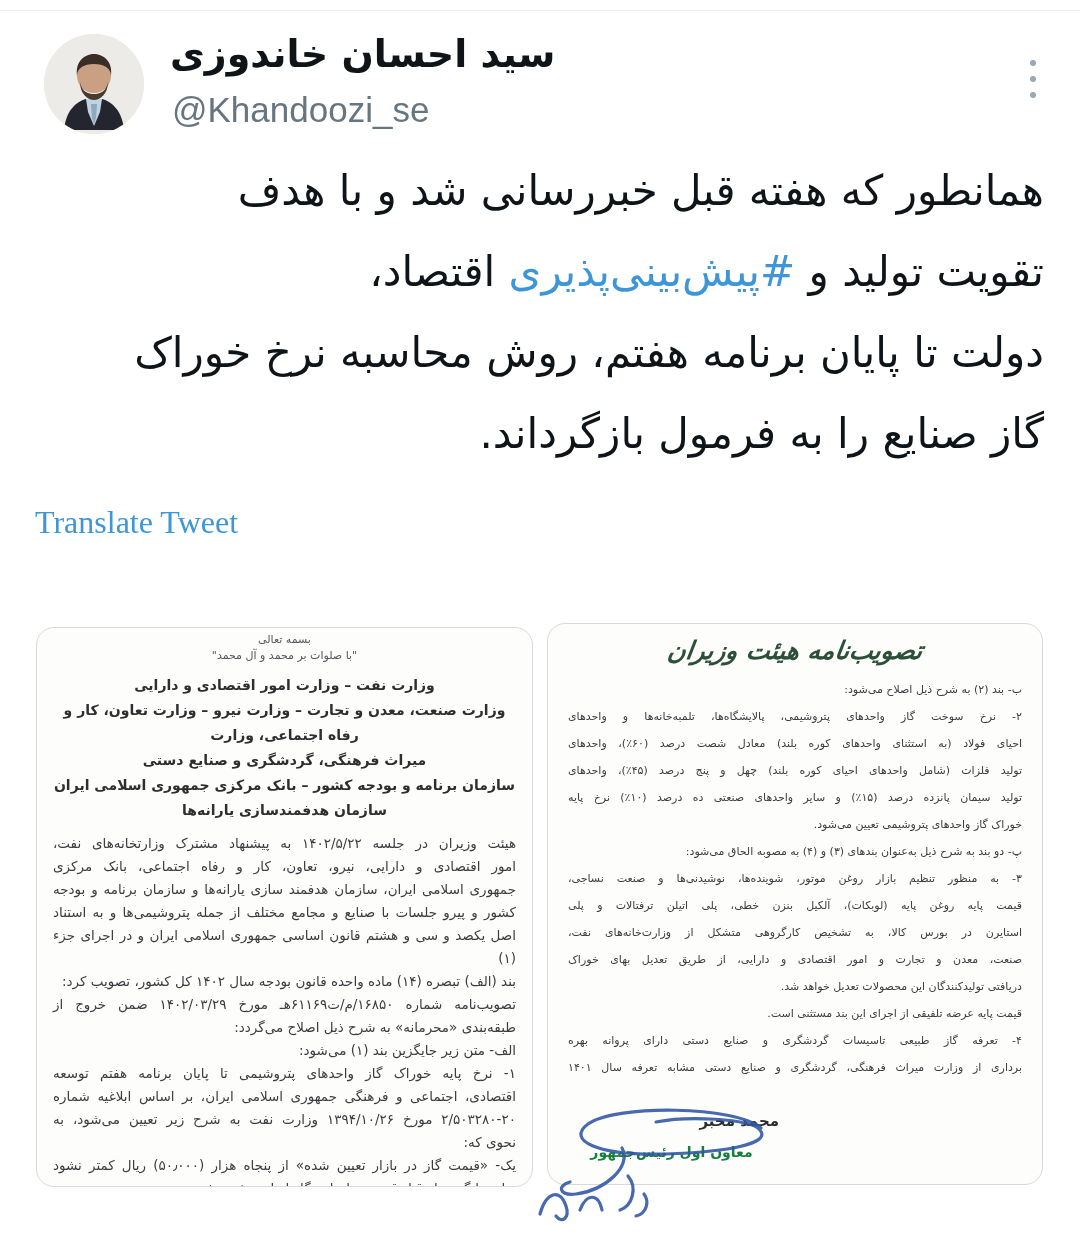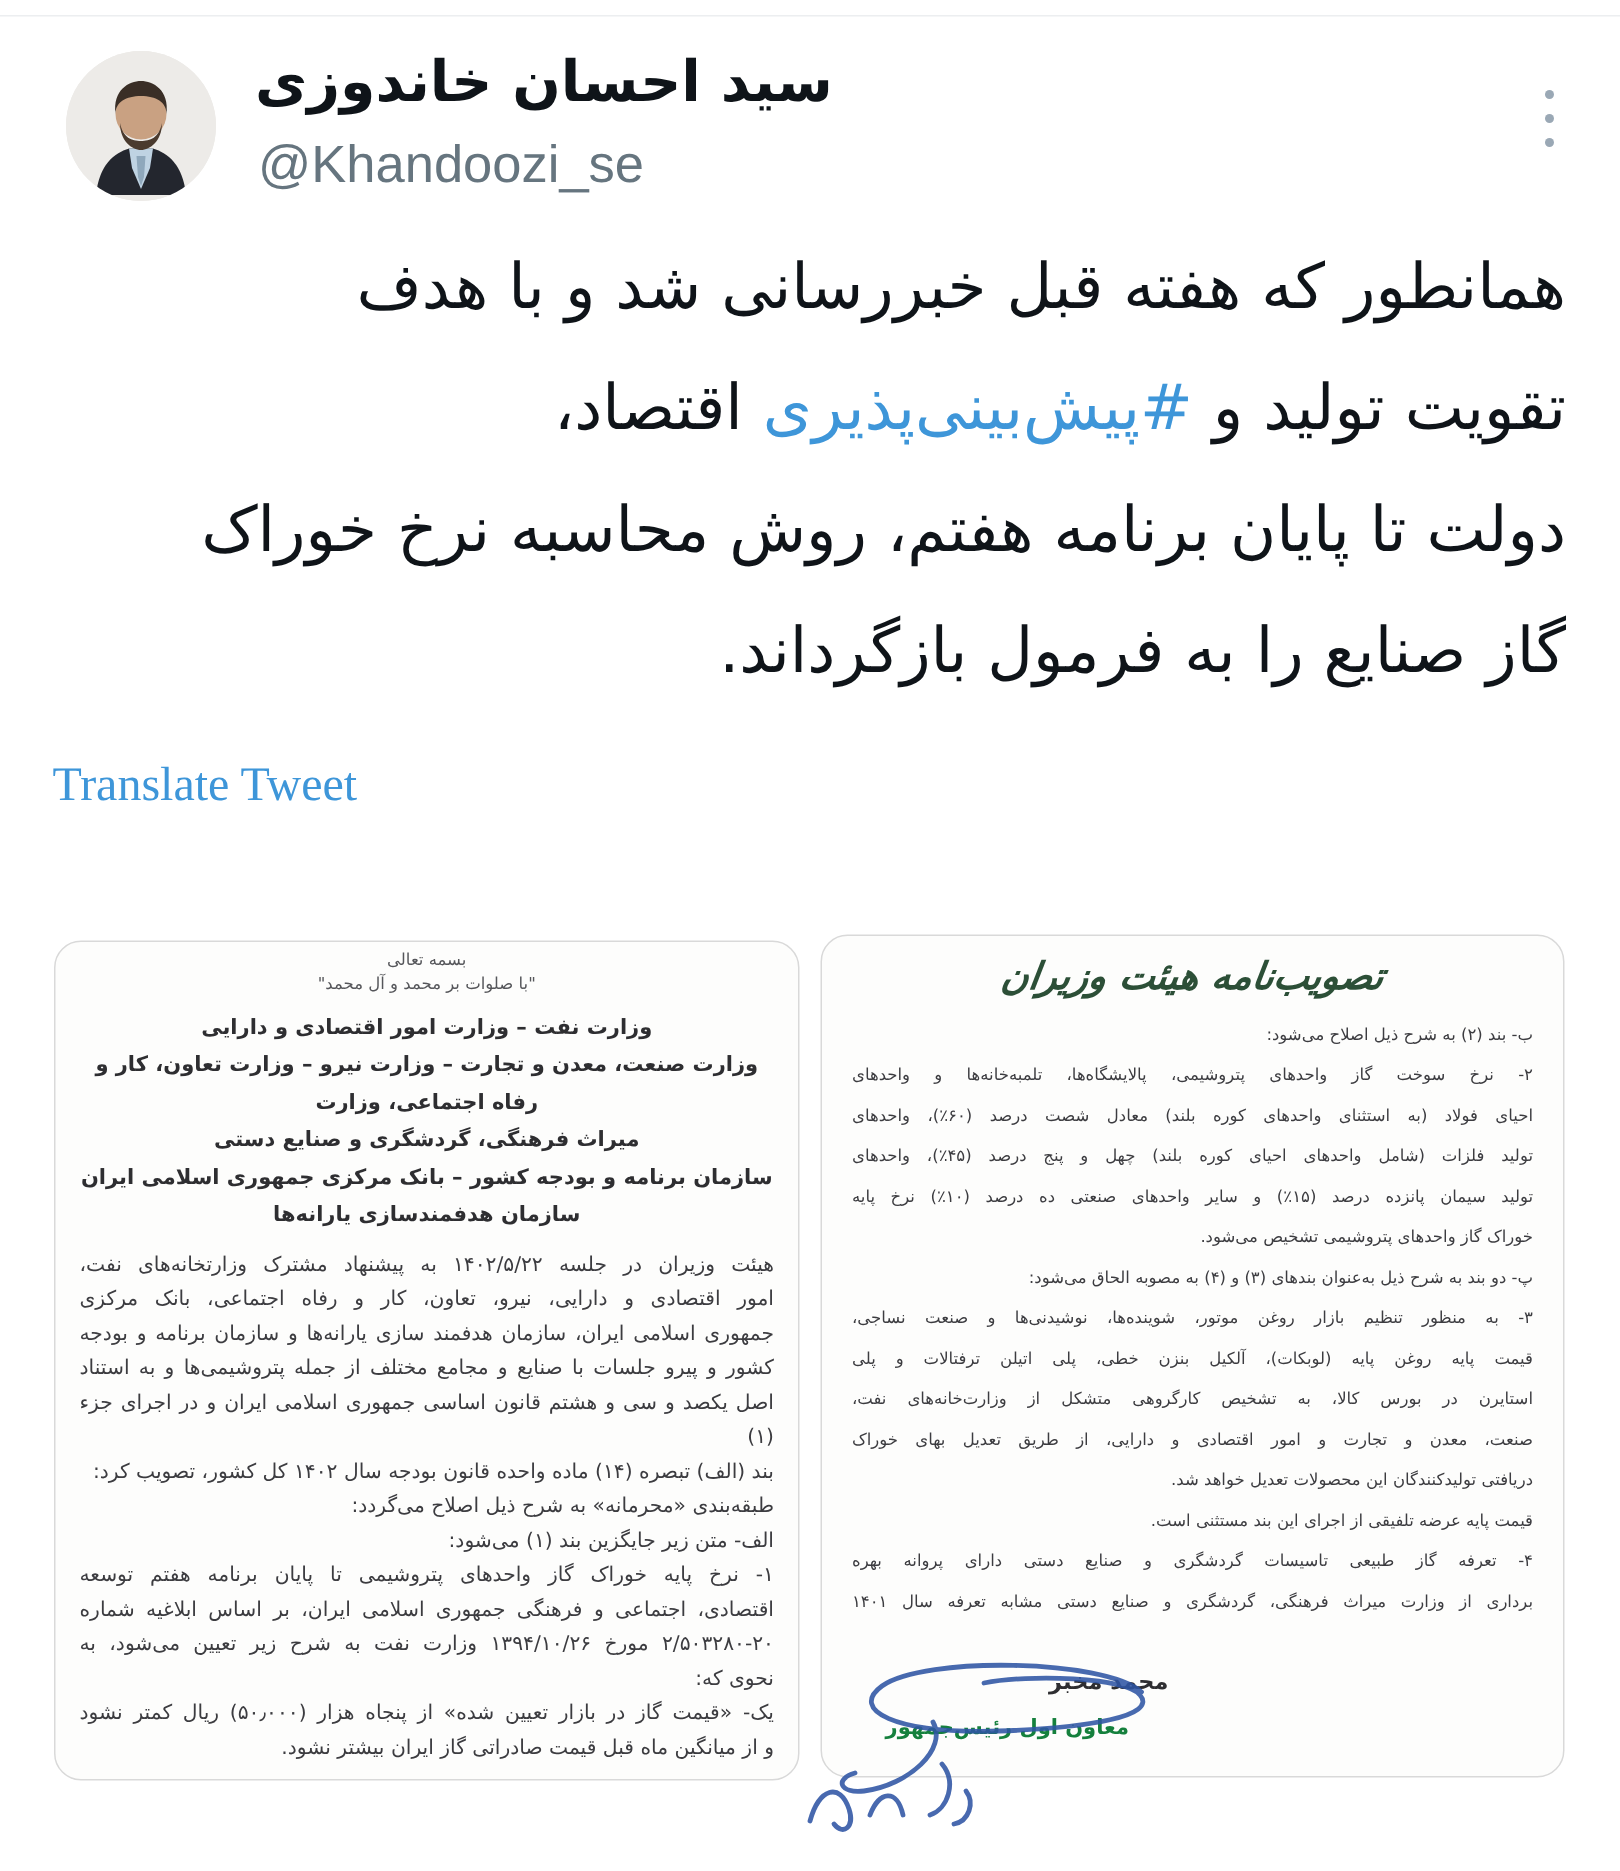--- a/index.html
+++ b/index.html
@@ -102,39 +102,40 @@
         <div class="dl cb">وزارت صنعت، معدن و تجارت – وزارت نیرو – وزارت تعاون، کار و رفاه اجتماعی، وزارت</div>
         <div class="dl cb">میراث فرهنگی، گردشگری و صنایع دستی</div>
         <div class="dl cb">سازمان برنامه و بودجه کشور – بانک مرکزی جمهوری اسلامی ایران</div>
         <div class="dl cb">سازمان هدفمندسازی یارانه‌ها</div>
         <div class="dl j mt">هیئت وزیران در جلسه ۱۴۰۲/۵/۲۲ به پیشنهاد مشترک وزارتخانه‌های نفت،</div>
         <div class="dl j">امور اقتصادی و دارایی، نیرو، تعاون، کار و رفاه اجتماعی، بانک مرکزی</div>
         <div class="dl j">جمهوری اسلامی ایران، سازمان هدفمند سازی یارانه‌ها و سازمان برنامه و بودجه</div>
         <div class="dl j">کشور و پیرو جلسات با صنایع و مجامع مختلف از جمله پتروشیمی‌ها و به استناد</div>
         <div class="dl j">اصل یکصد و سی و هشتم قانون اساسی جمهوری اسلامی ایران و در اجرای جزء (۱)</div>
         <div class="dl e">بند (الف) تبصره (۱۴) ماده واحده قانون بودجه سال ۱۴۰۲ کل کشور، تصویب کرد:</div>
+        <div class="dl j">تصویب‌نامه شماره ۱۶۸۵۰/م/ت۶۱۱۶۹هـ مورخ ۱۴۰۲/۰۳/۲۹ ضمن خروج از</div>
         <div class="dl e">طبقه‌بندی «محرمانه» به شرح ذیل اصلاح می‌گردد:</div>
         <div class="dl e">الف- متن زیر جایگزین بند (۱) می‌شود:</div>
         <div class="dl j">۱- نرخ پایه خوراک گاز واحدهای پتروشیمی تا پایان برنامه هفتم توسعه</div>
         <div class="dl j">اقتصادی، اجتماعی و فرهنگی جمهوری اسلامی ایران، بر اساس ابلاغیه شماره</div>
         <div class="dl j">۲/۵۰۳۲۸۰-۲۰ مورخ ۱۳۹۴/۱۰/۲۶ وزارت نفت به شرح زیر تعیین می‌شود، به</div>
         <div class="dl e">نحوی که:</div>
         <div class="dl j">یک- «قیمت گاز در بازار تعیین شده» از پنجاه هزار (۵۰٫۰۰۰) ریال کمتر نشود</div>
         <div class="dl e">و از میانگین ماه قبل قیمت صادراتی گاز ایران بیشتر نشود.</div>
       </div>
 
     <div class="page page-right">
       <div class="doc-heading">تصویب‌نامه هیئت وزیران</div>
       <div id="pageRight">
           <div class="dl e">ب- بند (۲) به شرح ذیل اصلاح می‌شود:</div>
           <div class="dl j">۲- نرخ سوخت گاز واحدهای پتروشیمی، پالایشگاه‌ها، تلمبه‌خانه‌ها و واحدهای</div>
           <div class="dl j">احیای فولاد (به استثنای واحدهای کوره بلند) معادل شصت درصد (۶۰٪)، واحدهای</div>
           <div class="dl j">تولید فلزات (شامل واحدهای احیای کوره بلند) چهل و پنج درصد (۴۵٪)، واحدهای</div>
           <div class="dl j">تولید سیمان پانزده درصد (۱۵٪) و سایر واحدهای صنعتی ده درصد (۱۰٪) نرخ پایه</div>
-          <div class="dl e">خوراک گاز واحدهای پتروشیمی تشخیص می‌شود.</div>
+          <div class="dl e">خوراک گاز واحدهای پتروشیمی تعیین می‌شود.</div>
           <div class="dl e">پ- دو بند به شرح ذیل به‌عنوان بندهای (۳) و (۴) به مصوبه الحاق می‌شود:</div>
           <div class="dl j">۳- به منظور تنظیم بازار روغن موتور، شوینده‌ها، نوشیدنی‌ها و صنعت نساجی،</div>
           <div class="dl j">قیمت پایه روغن پایه (لوبکات)، آلکیل بنزن خطی، پلی اتیلن ترفتالات و پلی</div>
           <div class="dl j">استایرن در بورس کالا، به تشخیص کارگروهی متشکل از وزارت‌خانه‌های نفت،</div>
           <div class="dl j">صنعت، معدن و تجارت و امور اقتصادی و دارایی، از طریق تعدیل بهای خوراک</div>
           <div class="dl e">دریافتی تولیدکنندگان این محصولات تعدیل خواهد شد.</div>
           <div class="dl e">قیمت پایه عرضه تلفیقی از اجرای این بند مستثنی است.</div>
           <div class="dl j">۴- تعرفه گاز طبیعی تاسیسات گردشگری و صنایع دستی دارای پروانه بهره</div>
           <div class="dl j">برداری از وزارت میراث فرهنگی، گردشگری و صنایع دستی مشابه تعرفه سال ۱۴۰۱</div>
         </div>

